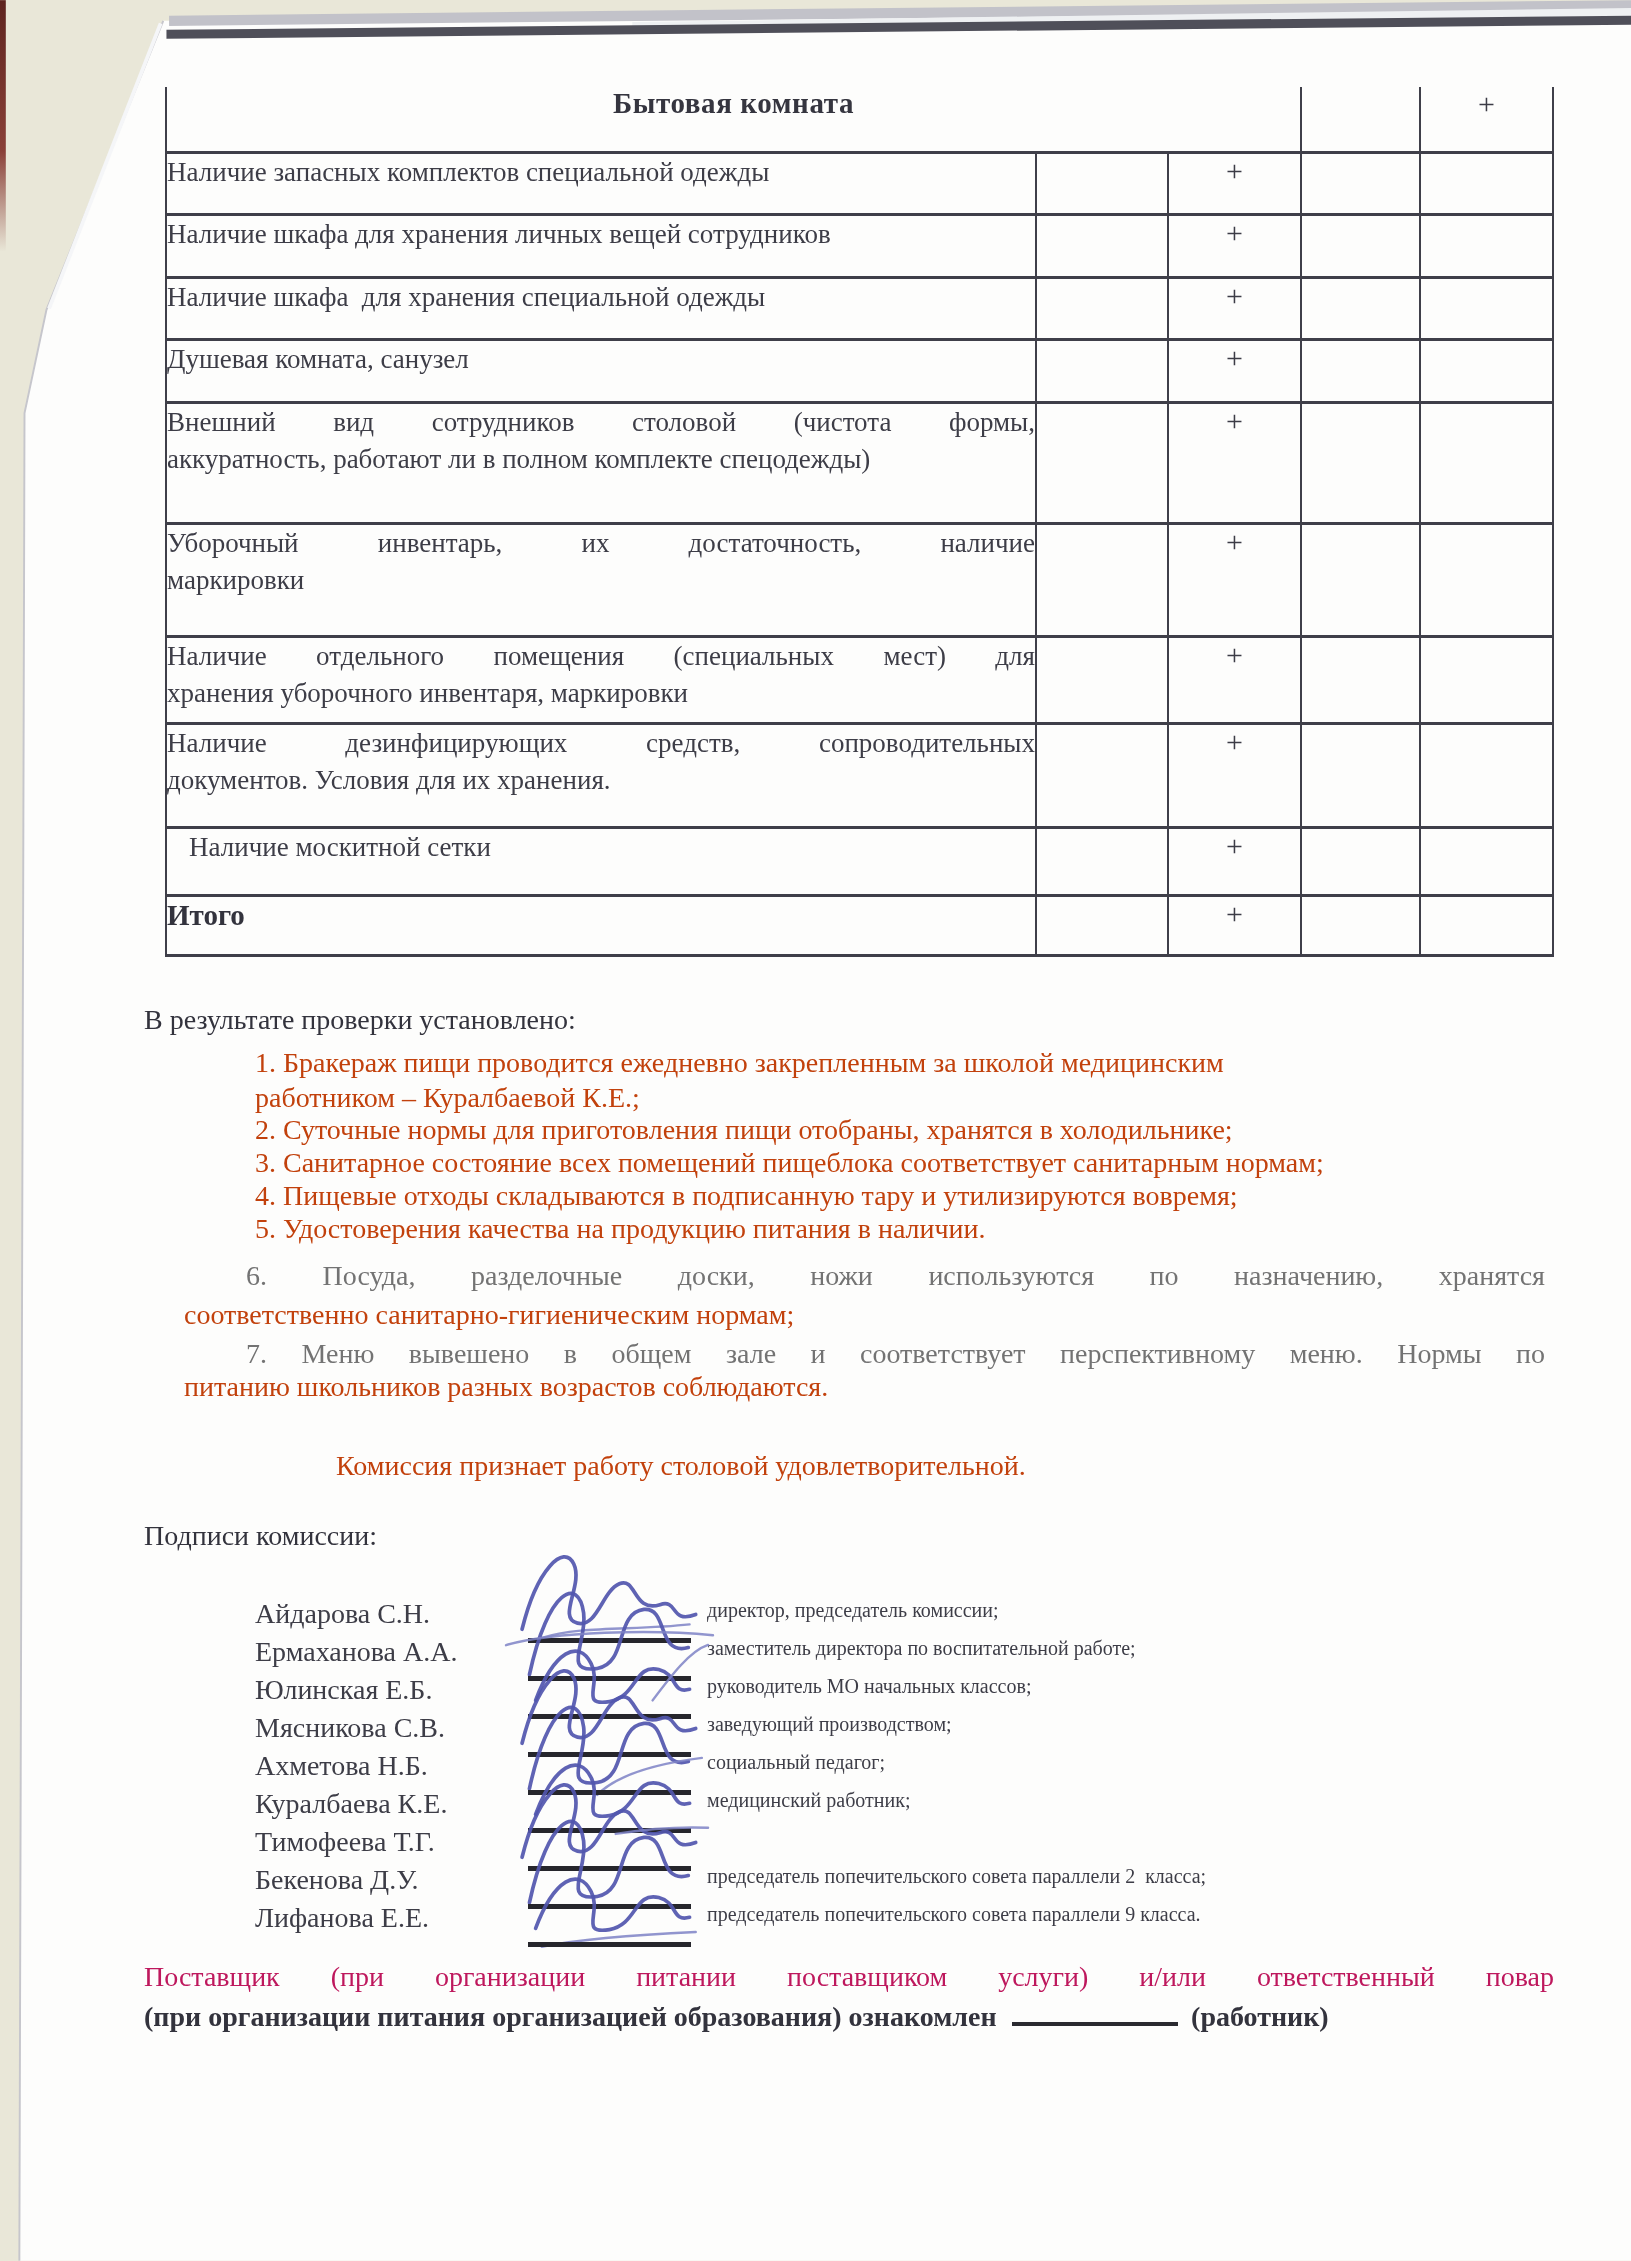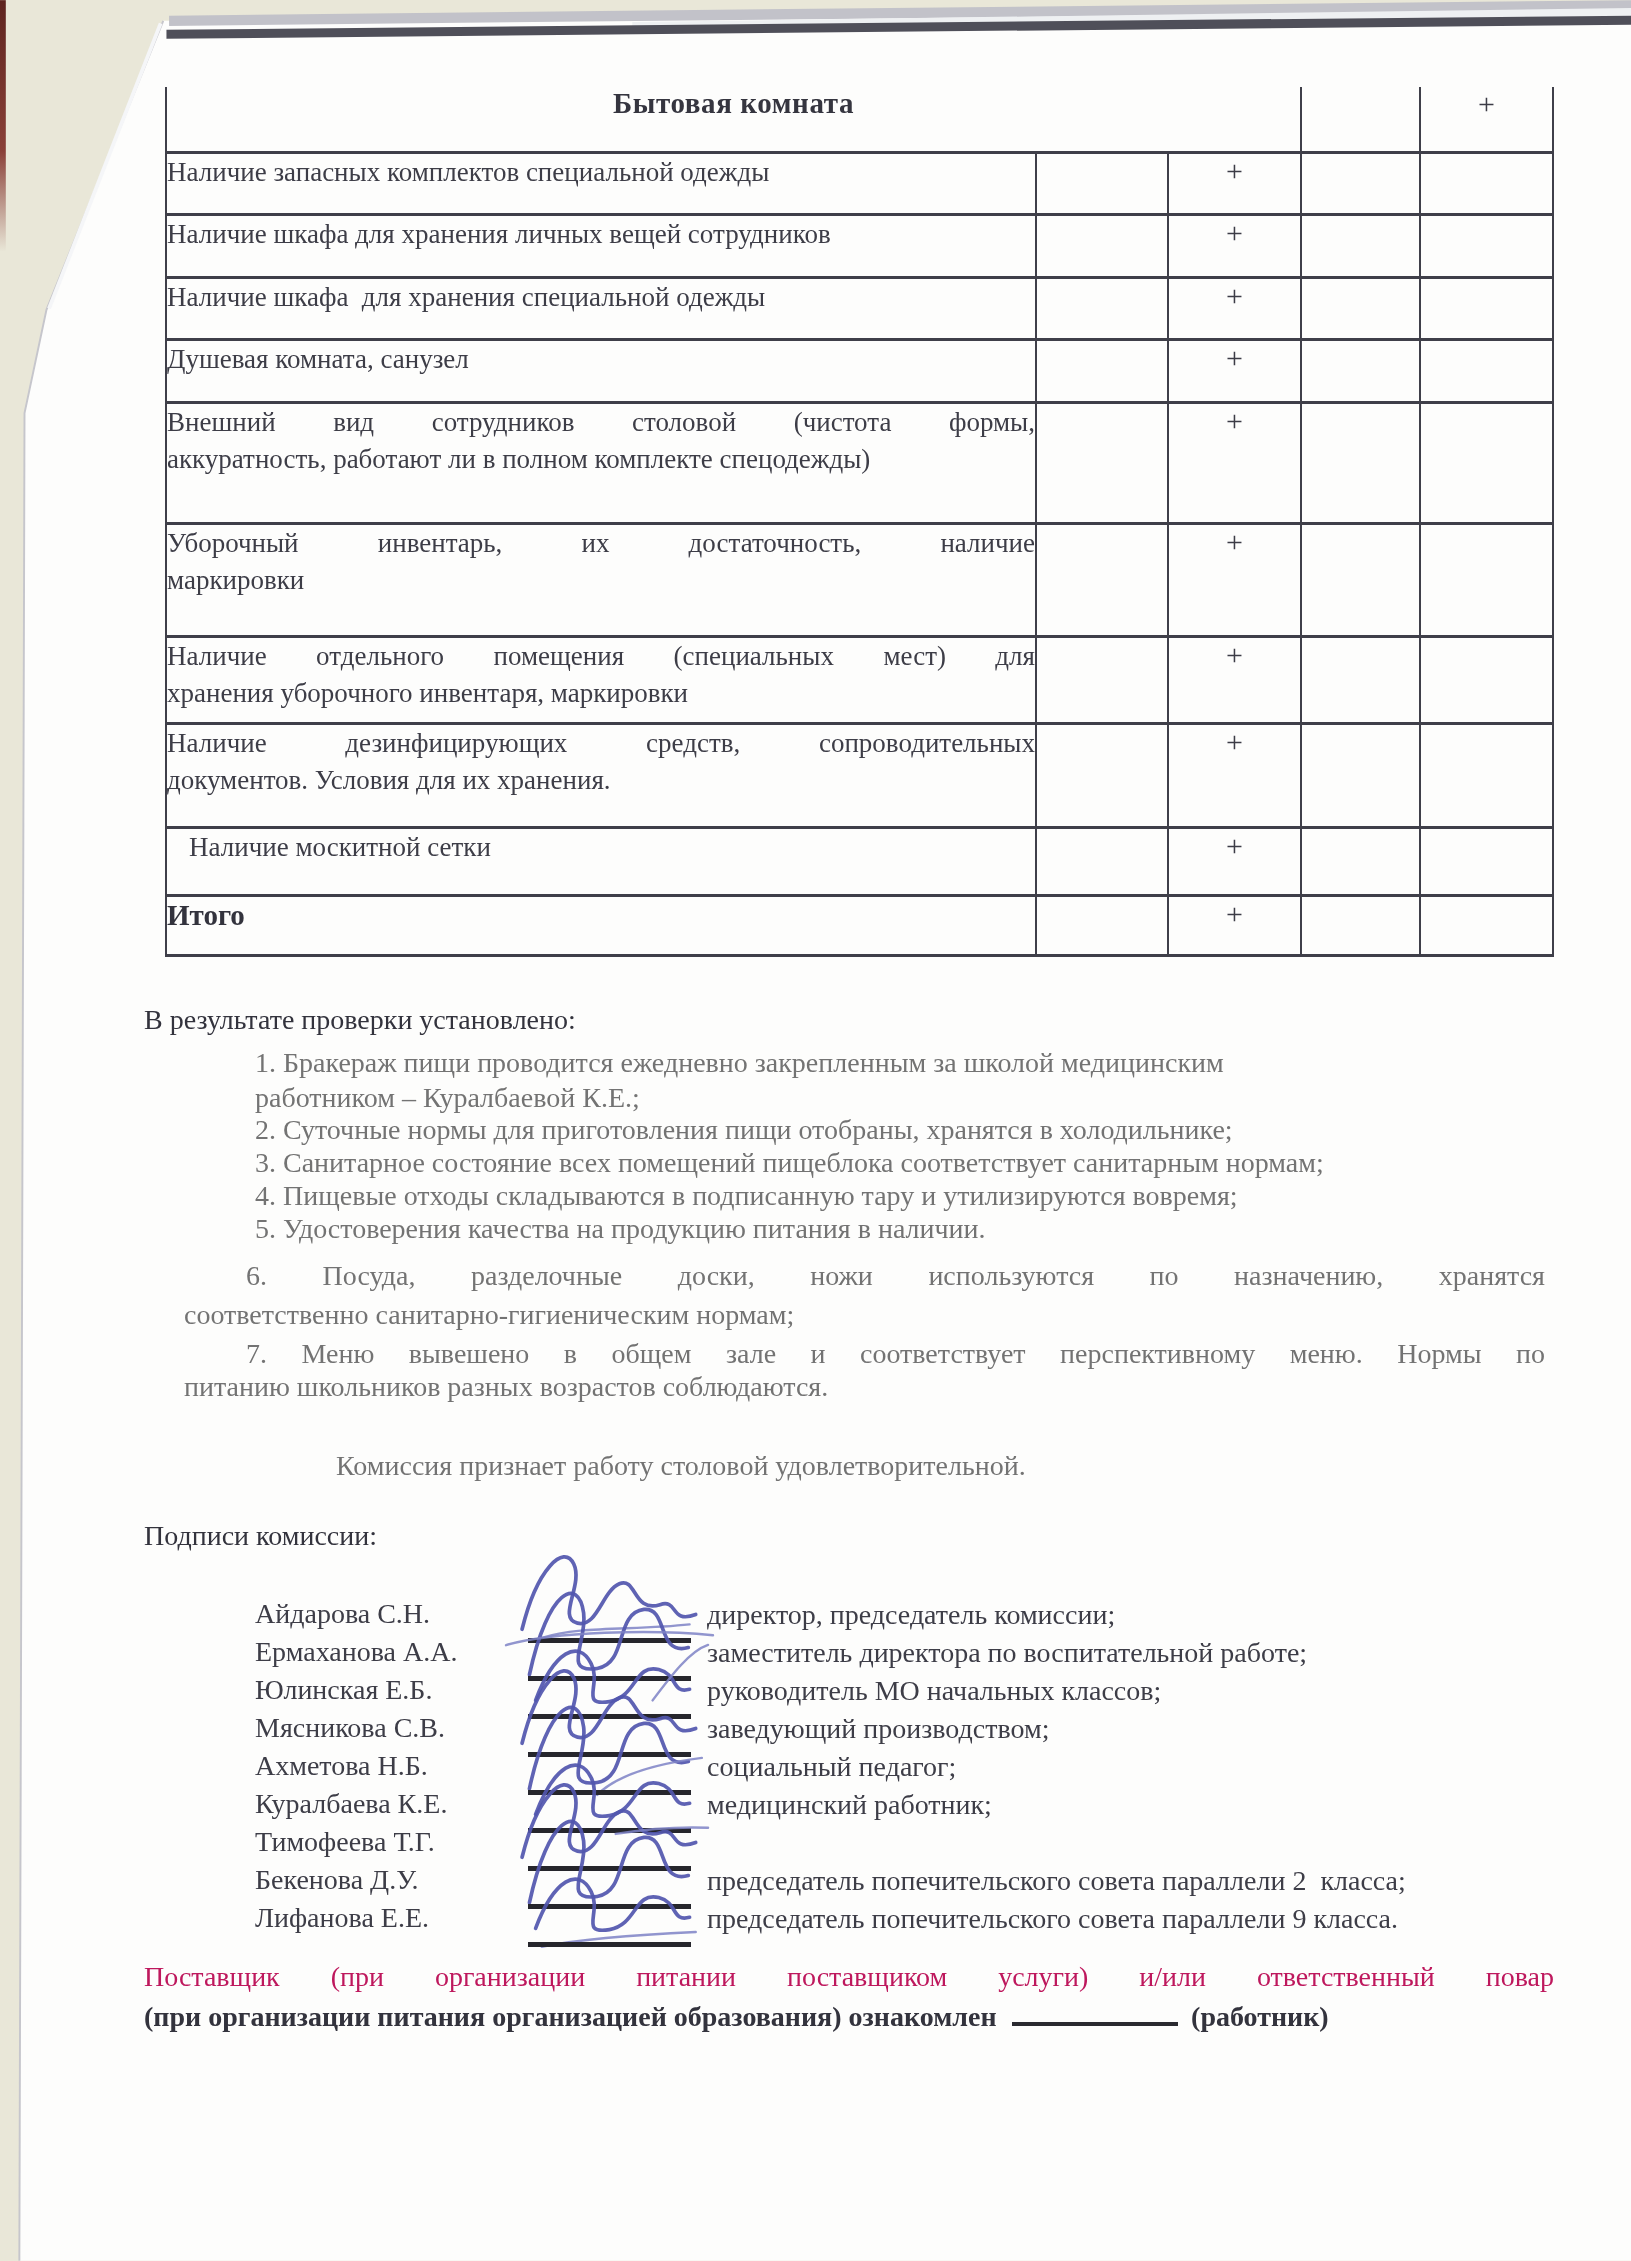--- a/index.html
+++ b/index.html
@@ -35,39 +35,39 @@
     text-align:center;font-weight:bold;font-size:29px;
     padding-top:17px;color:#35353f;letter-spacing:0.6px;
   }
   .txt{padding:13px 17px 0 14px;font-size:27px;line-height:37px;}
   .txt .jl{text-align:justify;text-align-last:justify;}
   .plus{padding-top:7.7px;text-align:center;font-size:30px;color:#3c3c46;}
   .hp{padding-right:59px;}
   .tot{font-weight:bold;font-size:29px;color:#33333d;}
 
   
-  .ln{position:absolute;font-size:28px;line-height:32px;white-space:nowrap;color:#737373;}
+  .ln{position:absolute;font-size:28px;line-height:32px;white-space:nowrap;color:#c2410c;}
   .ln-j{
     position:absolute;left:246px;width:1299px;font-size:28px;line-height:32px;
     text-align:justify;text-align-last:justify;color:#737373;
   }
   .bold{font-weight:normal;color:#33333d;}
   .footer-j{position:absolute;left:144px;width:1410px;font-size:28px;
     text-align:justify;text-align-last:justify;font-weight:normal;color:#be185d;}
   .footer-l2{position:absolute;left:144px;font-size:28px;font-weight:bold;
     color:#33333d;white-space:nowrap;}
   .blank{
     display:inline-block;width:166px;height:5.2px;
     border-bottom:4.5px solid #2a2a30;margin:0 13px 0 15.5px;
   }
 
   
   .sig-row{position:absolute;left:0;width:1608px;height:45px;}
   .sig-name{position:absolute;left:255px;top:0;font-size:28px;white-space:nowrap;}
-  .sig-role{position:absolute;left:707px;top:1.3px;font-size:28px;white-space:nowrap;}
+  .sig-role{position:absolute;left:707px;top:1.3px;font-size:20px;white-space:nowrap;}
   .sig-line{position:absolute;left:528px;top:40px;width:163px;height:4.5px;background:#26262c;}
   .sig-ink{position:absolute;left:497px;top:-66px;width:225px;height:117px;pointer-events:none;}
   .sig-ink path{fill:none;stroke:#5156ae;stroke-width:6;stroke-linecap:round;opacity:0.92;}
   .sig-ink path.lt{stroke:#7e83c6;stroke-width:4;opacity:0.85;}
 </style>
 </head>
 <body>
 
 <div class="stage">
 

